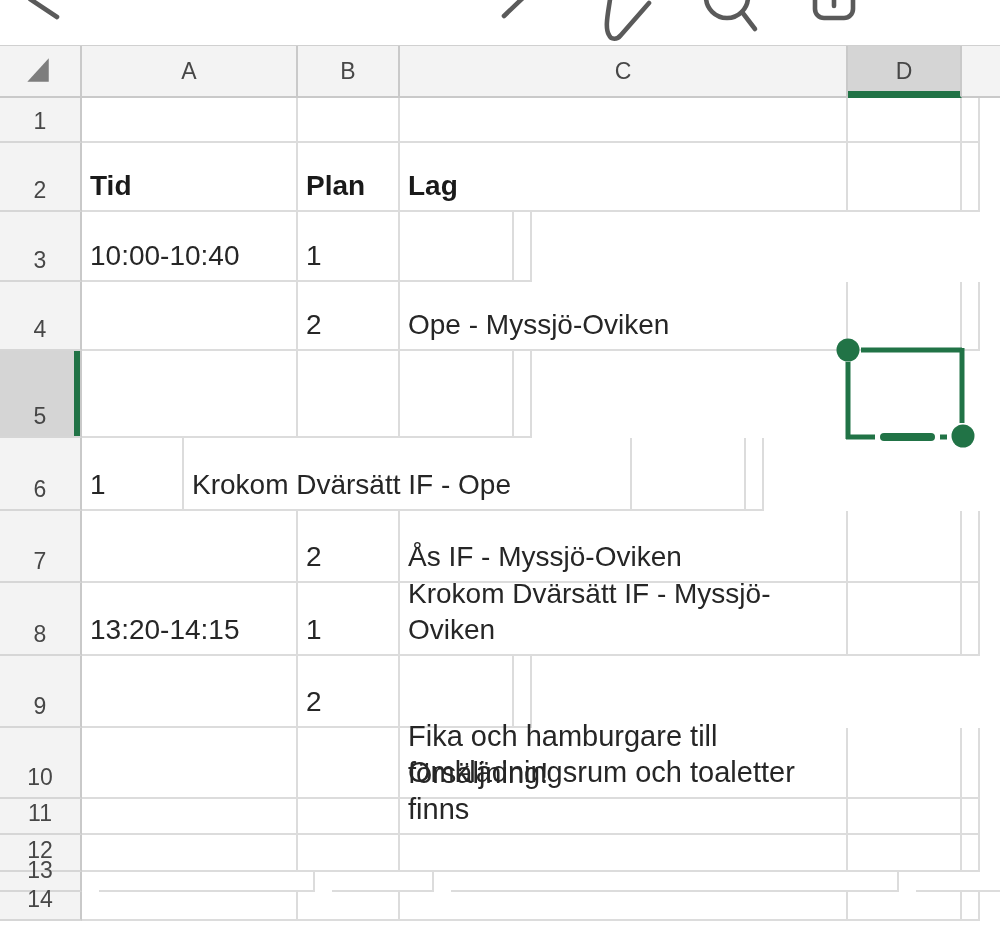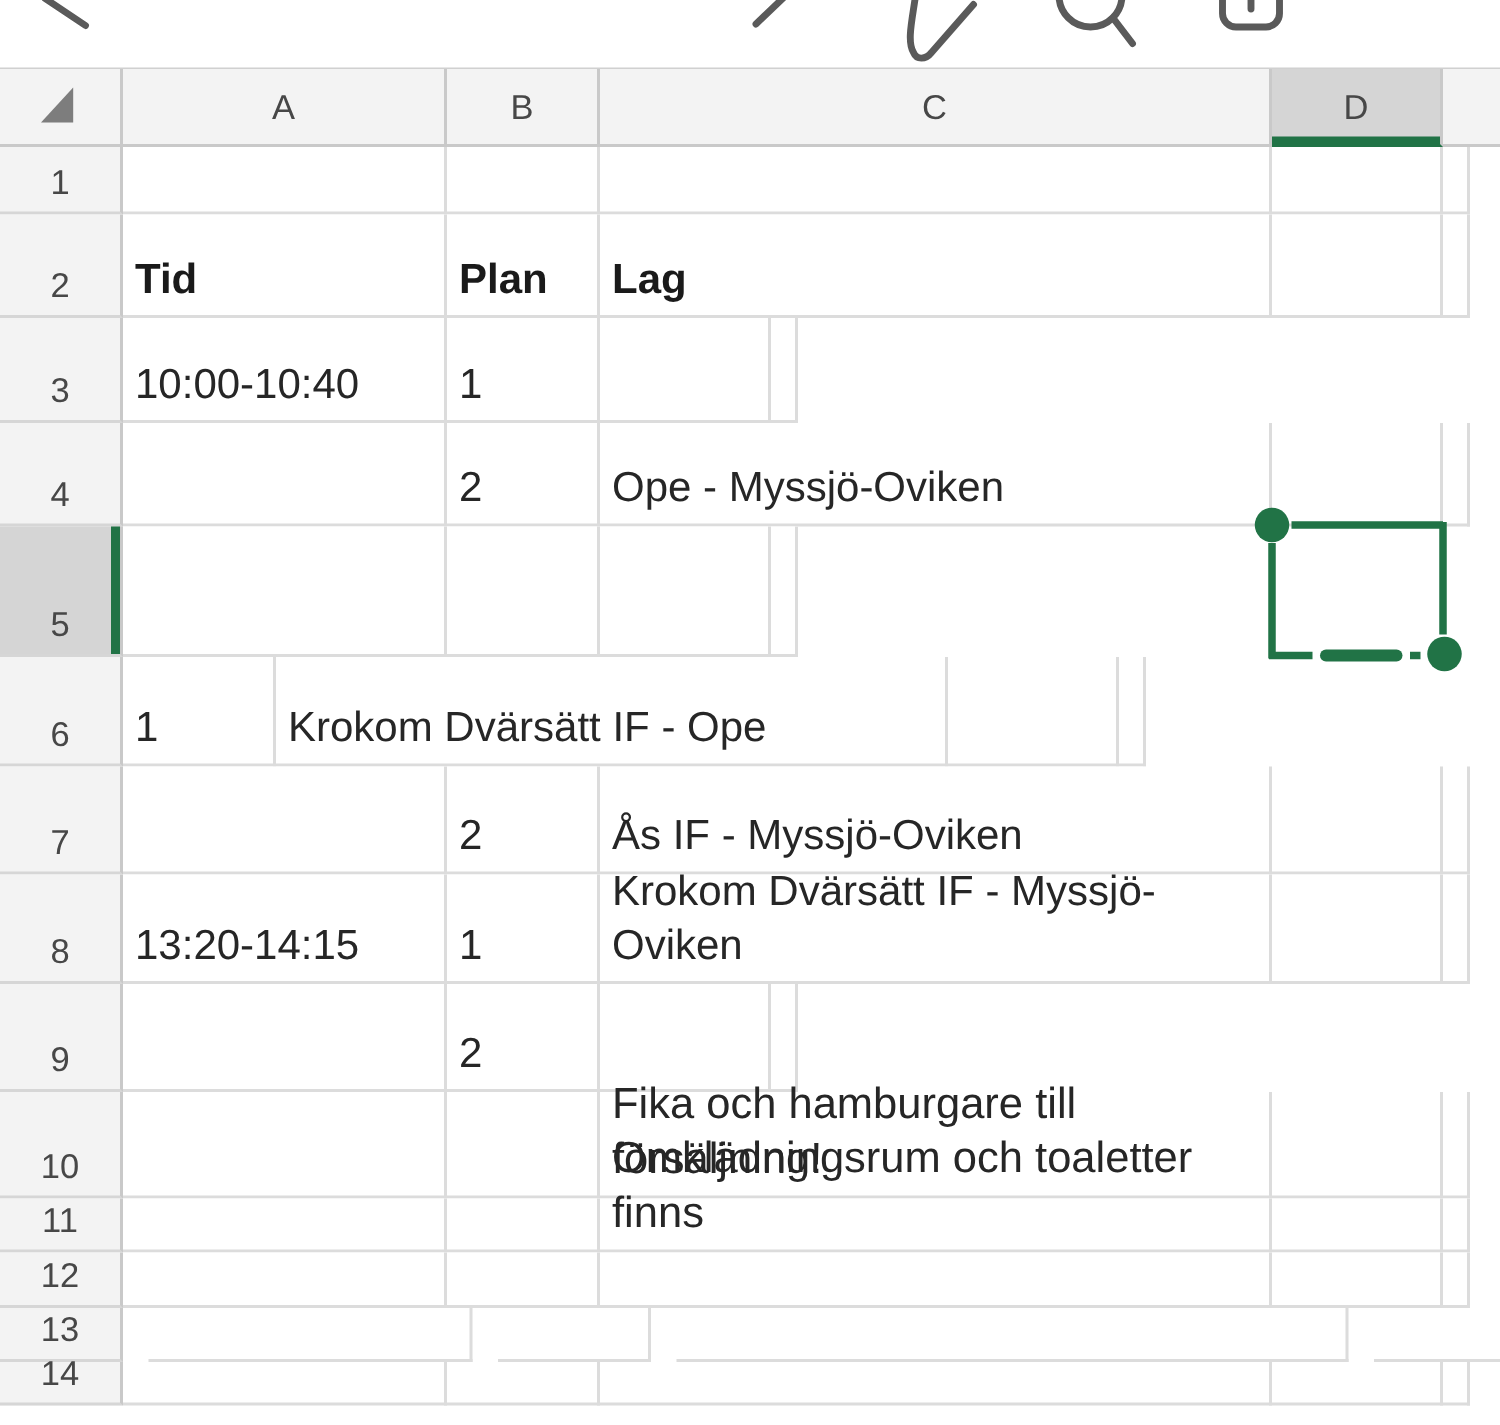--- a/index.html
+++ b/index.html
@@ -37,21 +37,21 @@
   .row-accent {position:absolute; top:0; right:0; width:6px; height:100%; background:#217346;}
   .cell {
     box-sizing:border-box; flex:none; background:#fff;
     border-right:2px solid #dcdcdc; border-bottom:2px solid #dcdcdc;
     display:flex; align-items:flex-end;
     padding:0 8px 6px 8px; font-size:28px; color:#262626;
   }
   .cell span {line-height:1.28; word-wrap:break-word; max-width:100%;}
   .r1{height:45px;} .r2{height:69px;} .r3{height:70px;} .r4{height:69px;} .r5{height:87px;}
   .r6{height:73px;} .r7{height:72px;} .r8{height:73px;} .r9{height:72px;} .r10{height:71px;}
-  .r11{height:36px;} .r12{height:37px;} .r13{height:36px;gap:17px;} .r14{height:29px;}
+  .r11{height:36px;} .r12{height:37px;} .r13{height:20px;gap:17px;} .r14{height:29px;}
   .rbold .cell span {font-weight:700; color:#1a1a1a;}
   .rsmall .cell {font-size:29px; padding-bottom:5px;}
   
   .sel-overlay {position:absolute; top:0; left:0; pointer-events:none;}
 </style>
 </head>
 <body>
 
 <div class="screen">
 

